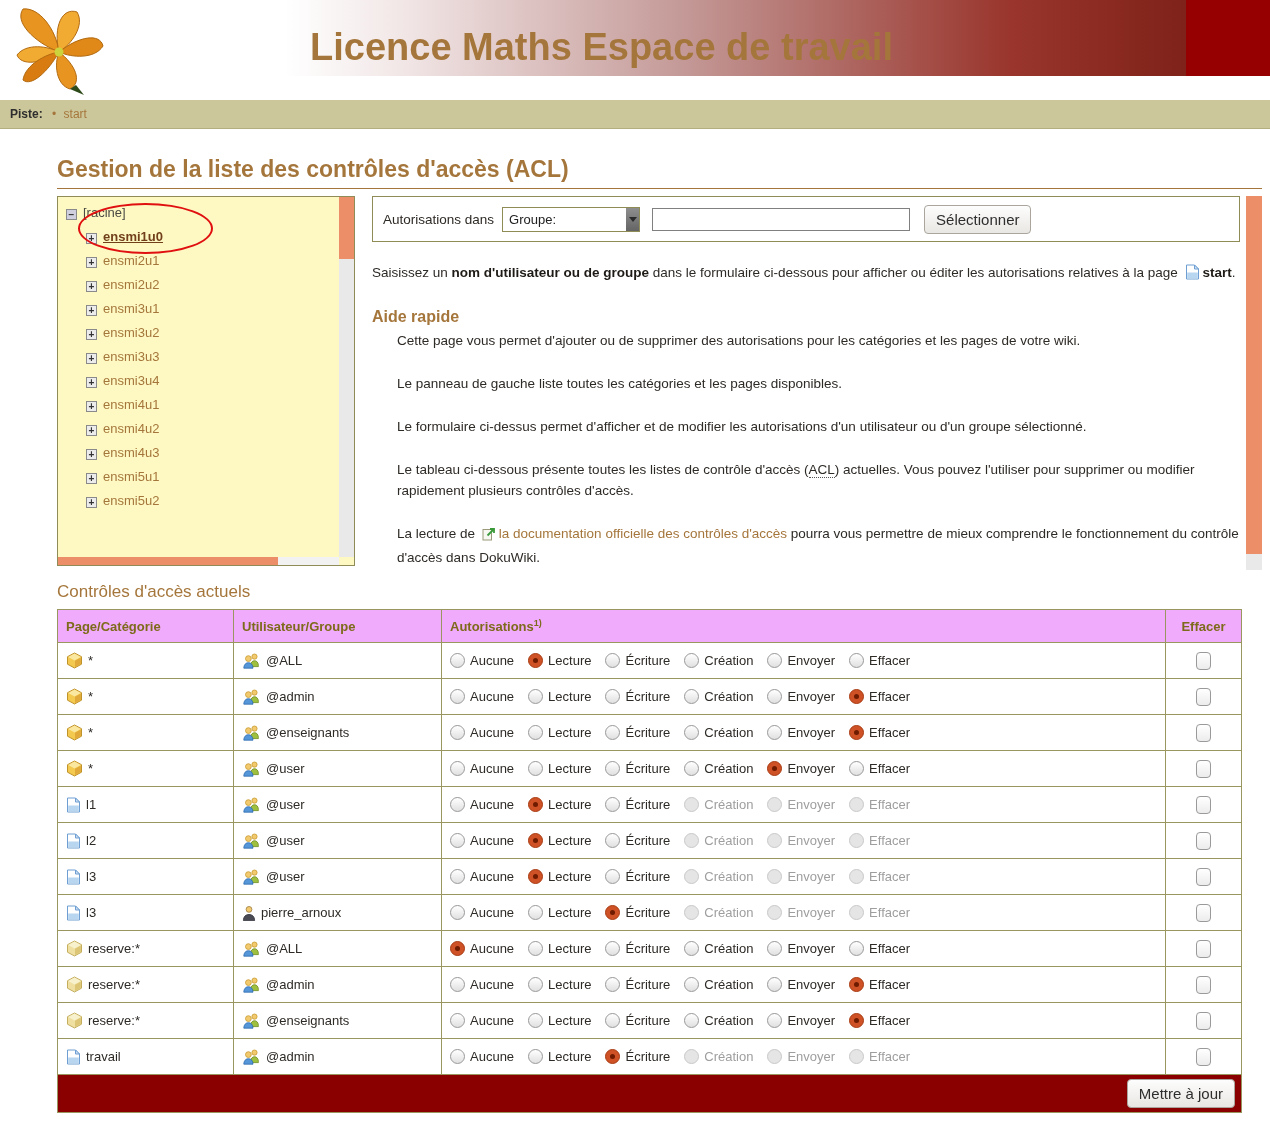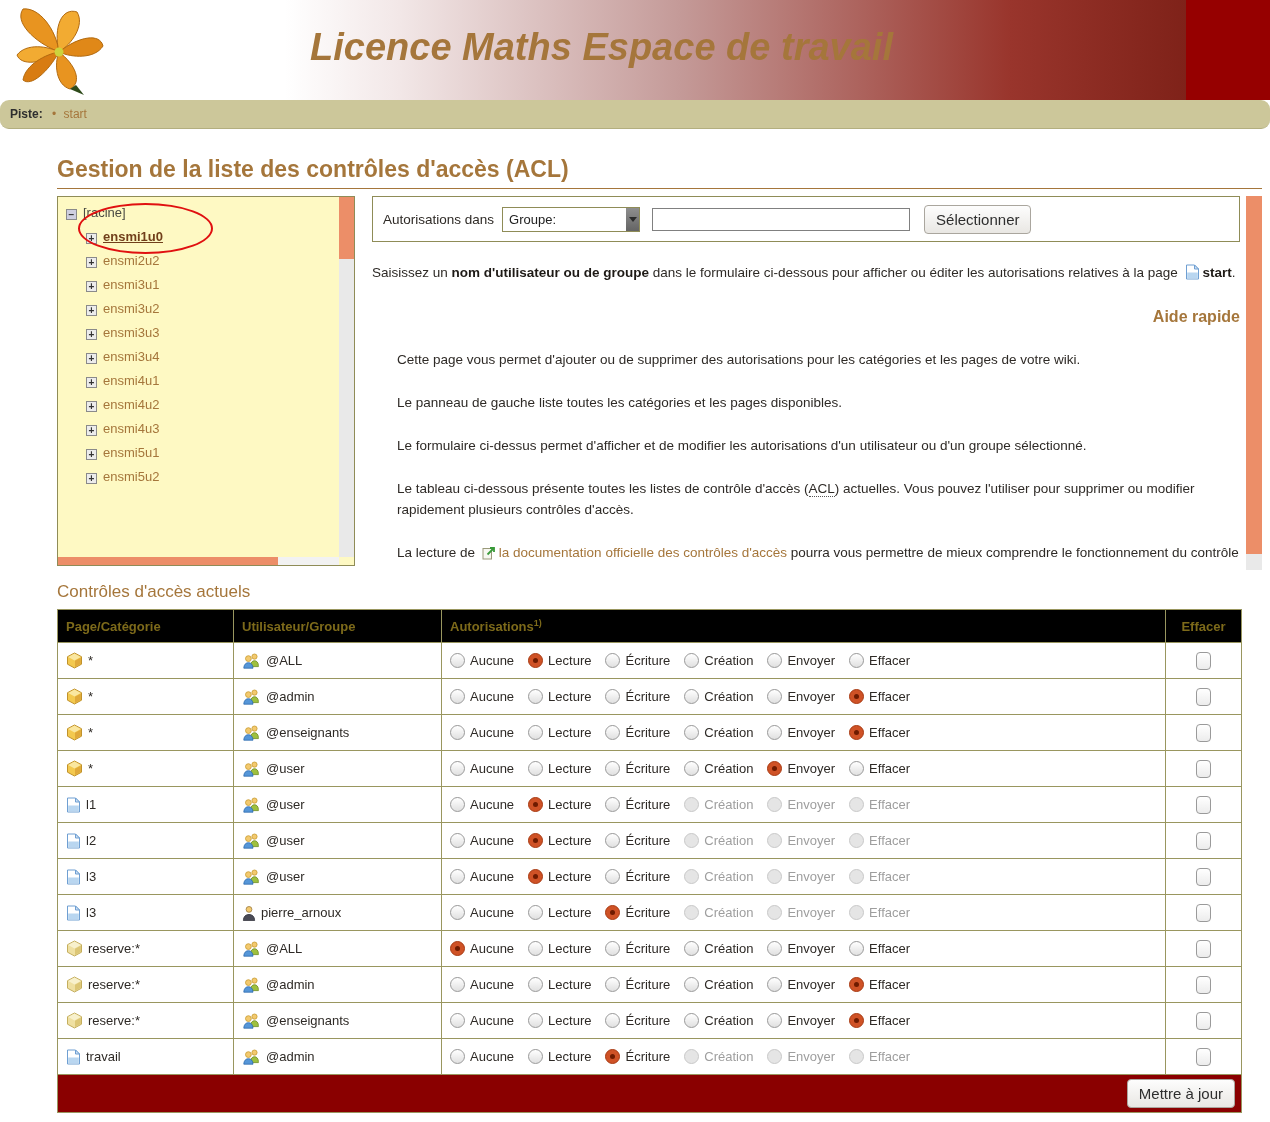--- a/index.html
+++ b/index.html
@@ -1,27 +1,27 @@
 <!DOCTYPE html>
 <html><head>
 <meta charset="utf-8">
 <style>
   html,body{margin:0;padding:0;}
   body{font-family:"Liberation Sans",sans-serif;background:#fff;}
   #page{position:relative;width:1270px;height:1122px;background:#fff;overflow:hidden;}
 
   
-  #header{position:absolute;left:0;top:0;width:1270px;height:100px;
-    background:linear-gradient(to right,#ffffff 0px,#ffffff 285px,#f2e7e7 400px,#c49a98 680px,#99352c 1010px,#7f2219 1186px,#960000 1186px,#960000 100%);font-style:italic;}
+  #header{position:absolute;left:0;top:0;width:1270px;height:76px;
+    background:linear-gradient(to right,#ffffff 0px,#ffffff 285px,#f2e7e7 400px,#c49a98 680px,#99352c 1010px,#7f2219 1186px,#960000 1186px,#960000 100%);}
   #logo{position:absolute;left:4px;top:2px;width:112px;height:94px;}
   #site-title{position:absolute;left:310px;top:26px;font-size:38px;font-weight:bold;color:#a5763b;letter-spacing:0px;white-space:nowrap;}
 
   
   #breadcrumb{position:absolute;left:0;top:100px;width:1270px;height:29px;background:#ccc79a;
-    border-bottom:1px solid #b3af7f;font-size:12px;line-height:29px;padding-left:10px;box-sizing:border-box;color:#2e2e2e;border-radius:9px;}
+    border-bottom:1px solid #b3af7f;font-size:12px;line-height:29px;padding-left:10px;box-sizing:border-box;color:#2e2e2e;}
   #breadcrumb .bc-label{color:#2e2e2e;font-weight:bold;}
   #breadcrumb .bc-bullet{color:#a5763b;margin:0 4px 0 6px;}
   #breadcrumb .bc-link{color:#a5763b;text-decoration:none;}
 
   
   #acl-heading{position:absolute;left:57px;top:156px;width:1205px;font-size:23px;font-weight:bold;color:#a5763b;
     border-bottom:1px solid #a5763b;padding-bottom:5px;}
 
   
   #tree-panel{position:absolute;left:57px;top:196px;width:298px;height:370px;border:1px solid #8f8c57;
@@ -58,34 +58,34 @@
   .select .sel-btn{width:13px;height:23px;background:linear-gradient(#8e8e8e,#646464);display:flex;
     align-items:center;justify-content:center;}
   .select .sel-btn::after{content:"";border-left:4px solid transparent;border-right:4px solid transparent;
     border-top:5px solid #2a2a2a;}
   #entity-input{width:258px;height:23px;border:1px solid #808080;background:#fff;margin-left:12px;
     box-sizing:border-box;font-size:13px;padding:0 4px;}
   .btn{margin-left:14px;padding:5px 11px;font-size:15px;color:#2e2e2e;background:linear-gradient(#fdfdfd,#e9e7e3);
     border:1px solid #aaa69e;border-radius:4px;cursor:pointer;font-family:"Liberation Sans",sans-serif;}
   #detail-panel p{margin:0 0 22px 0;line-height:21px;}
   #detail-panel .indent{margin-left:25px;}
-  #aide-heading{font-size:16px;font-weight:bold;color:#a5763b;margin:2px 0 23px 0;text-align:right;}
+  #aide-heading{font-size:16px;font-weight:bold;color:#a5763b;margin:2px 0 4px 0;}
   .abbr{border-bottom:1px dotted #555;}
   .doc-link{color:#a5763b;text-decoration:none;cursor:pointer;}
   .inline-icon{display:inline-block;vertical-align:-3px;margin:0 3px;}
   b{color:#1e1a16;}
   #detail-vscroll{position:absolute;left:1246px;top:196px;width:16px;height:374px;background:#e9e9e9;}
   #detail-vscroll .thumb{position:absolute;left:0;top:0;width:16px;height:358px;background:#ec8e68;}
 
   
   #table-section{position:absolute;left:57px;top:582px;width:1184px;}
   #table-heading{font-size:17px;font-weight:normal;color:#a5763b;margin:0 0 7px 0;}
   table.acl{border-collapse:collapse;width:1184px;table-layout:fixed;}
   table.acl th,table.acl td{border:1px solid #99965f;box-sizing:border-box;}
-  table.acl th{background:#000000;color:#7d6a1a;font-size:13px;font-weight:bold;text-align:left;
+  table.acl th{background:#f0abfc;color:#7d6a1a;font-size:13px;font-weight:bold;text-align:left;
     padding:8px 8px;height:17px;}
   table.acl th.c-del{text-align:center;}
   table.acl td{background:#fff;height:36px;padding:2px 8px;font-size:13px;color:#2e2a26;vertical-align:middle;}
   col.c1{width:176px;} col.c2{width:208px;} col.c3{width:724px;} col.c4{width:76px;}
   sup{font-size:9px;}
   .cellflex{display:flex;align-items:center;}
   .icon{display:inline-flex;margin-right:5px;}
   .cell-text{color:#2e2a26;}
   .perm-row{display:flex;align-items:center;}
   .radio{display:inline-block;width:15px;height:15px;border-radius:50%;border:1px solid #9a9a9a;
@@ -126,20 +126,21 @@
     <span class="bc-bullet">•</span>
     <a class="bc-link">start</a>
   </div>
 
   <div id="acl-heading">Gestion de la liste des contrôles d'accès (ACL)</div>
 
   <div id="tree-panel">
     <div id="tree-list">
         <div class="tree-item root"><span class="toggle">−</span><a class="lbl">[racine]</a></div>
         <div class="tree-item selected"><span class="toggle">+</span><a class="lbl">ensmi1u0</a></div>
+        <div class="tree-item"><span class="toggle">+</span><a class="lbl">ensmi2u1</a></div>
         <div class="tree-item"><span class="toggle">+</span><a class="lbl">ensmi2u2</a></div>
         <div class="tree-item"><span class="toggle">+</span><a class="lbl">ensmi3u1</a></div>
         <div class="tree-item"><span class="toggle">+</span><a class="lbl">ensmi3u2</a></div>
         <div class="tree-item"><span class="toggle">+</span><a class="lbl">ensmi3u3</a></div>
         <div class="tree-item"><span class="toggle">+</span><a class="lbl">ensmi3u4</a></div>
         <div class="tree-item"><span class="toggle">+</span><a class="lbl">ensmi4u1</a></div>
         <div class="tree-item"><span class="toggle">+</span><a class="lbl">ensmi4u2</a></div>
         <div class="tree-item"><span class="toggle">+</span><a class="lbl">ensmi4u3</a></div>
         <div class="tree-item"><span class="toggle">+</span><a class="lbl">ensmi5u1</a></div>
         <div class="tree-item"><span class="toggle">+</span><a class="lbl">ensmi5u2</a></div>

